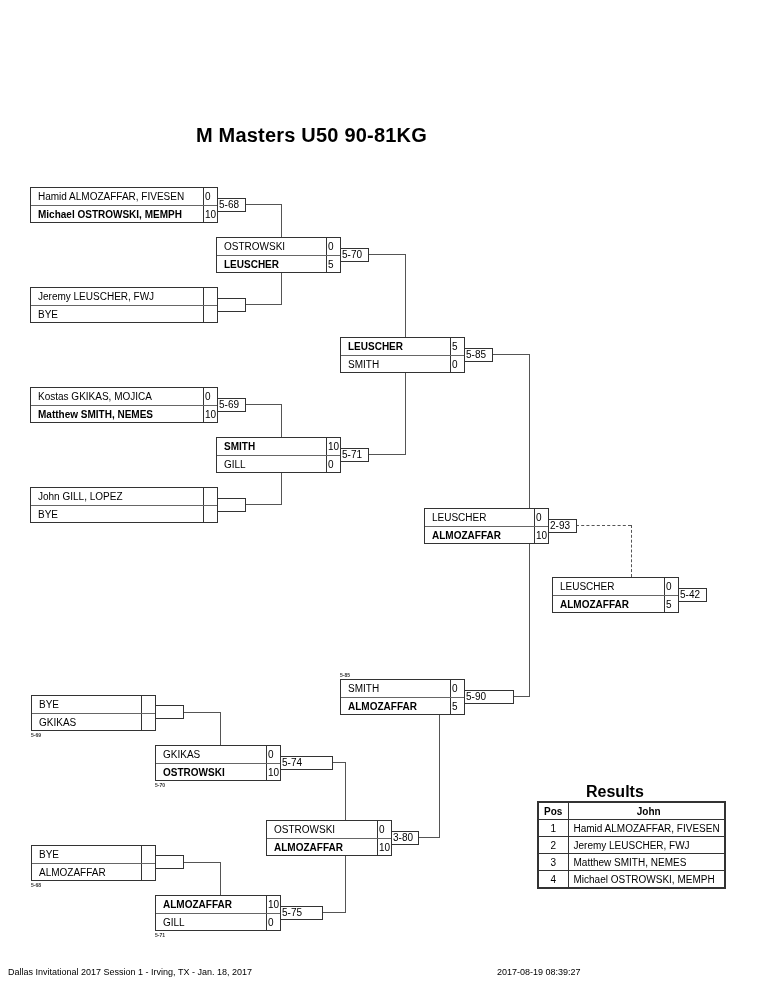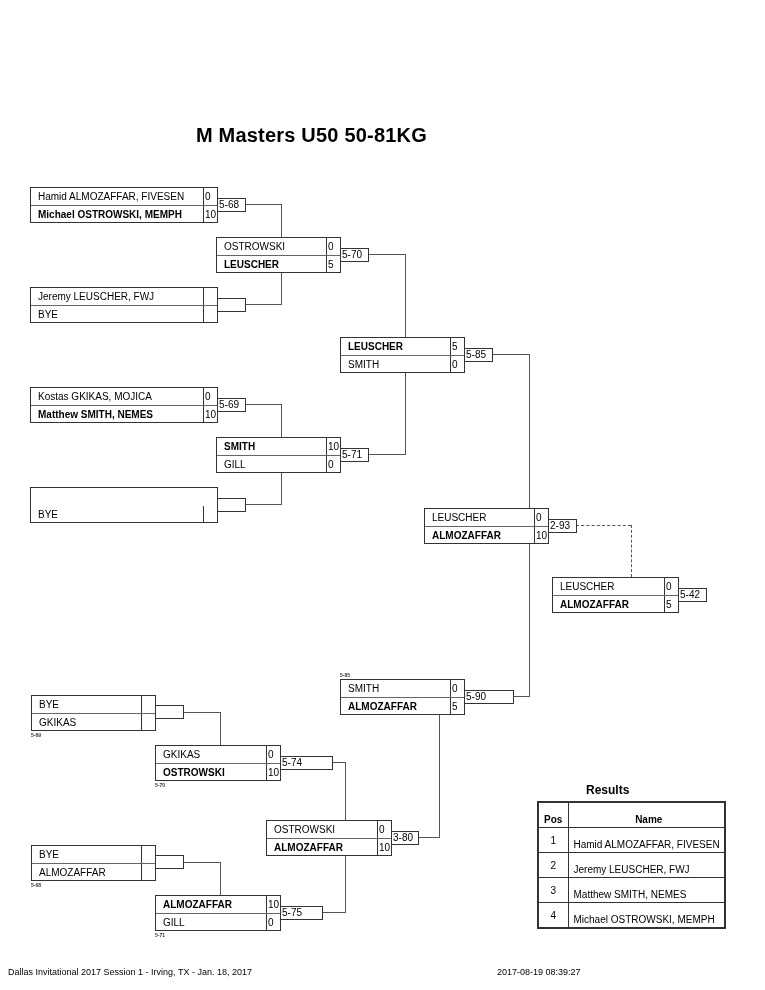--- a/index.html
+++ b/index.html
@@ -12,33 +12,33 @@
   .row.r2 { top: 18px; }
   .name { position: absolute; left: 7px; top: 0; white-space: nowrap; overflow: hidden; }
   .score { position: absolute; top: 0; bottom: 0; width: 15px; border-left: 1px solid #333; text-align: left; padding-left: 1px; box-sizing: border-box; }
   .row .score { height: 17px; }
   .bold { font-weight: bold; }
   .mlabel { position: absolute; height: 14px; border: 1px solid #333; background:#fff; box-sizing: border-box; font-size: 10px; line-height: 12px; padding-left: 1px; }
   .ln { position: absolute; background: #555; }
   .dash-h { position: absolute; height: 0; border-top: 1px dashed #555; }
   .dash-v { position: absolute; width: 0; border-left: 1px dashed #555; }
   .tiny { position: absolute; font-size: 5px; font-weight: bold; color: #333; }
-  .results-title { position: absolute; left: 586px; top: 783px; font-size: 12px; font-weight: bold; }
+  .results-title { position: absolute; left: 586px; top: 783px; font-size: 16px; font-weight: bold; }
   table.results { position: absolute; left: 537px; top: 801px; border-collapse: collapse; width: 189px; font-size: 10px; table-layout: fixed; border: 2px solid #333; }
-  table.results th, table.results td { border: 1px solid #333; height: 16px; padding: 8px 0 0 5px; white-space: nowrap; overflow: hidden; }
+  table.results th, table.results td { border: 1px solid #333; height: 16px; padding: 0 0 0 5px; white-space: nowrap; overflow: hidden; }
   table.results th { font-weight: bold; }
   table.results th.pos { text-align: left; }
   table.results td.pos { text-align: center; padding: 0; }
   .footer-left { position: absolute; left: 8px; top: 967px; font-size: 9px; }
   .footer-right { position: absolute; left: 497px; top: 967px; font-size: 9px; }
 </style>
 </head>
 <body>
 
-<div class="title">M Masters U50 50-81KG</div>
+<div class="title">M Masters U50 90-81KG</div>
 
 <div>
 
   <div class="ln" style="left:246px;top:204px;width:36px;height:1px;"></div>
   <div class="ln" style="left:281px;top:204px;width:1px;height:33px;"></div>
 
   <div class="ln" style="left:246px;top:304px;width:36px;height:1px;"></div>
   <div class="ln" style="left:281px;top:272px;width:1px;height:33px;"></div>
 
   <div class="ln" style="left:368px;top:254px;width:38px;height:1px;"></div>
@@ -104,20 +104,24 @@
     <span class="score" style="left:172px;">0</span>
   </div>
   <div class="row r2">
     <span class="name bold">Matthew SMITH, NEMES</span>
     <span class="score" style="left:172px;">10</span>
   </div>
 </div>
 <div class="mlabel" style="left:217px;top:398px;width:29px;">5-69</div>
 
 <div class="box" style="left:30px;top:487px;width:188px;height:36px;">
+  <div class="row r1">
+    <span class="name">John GILL, LOPEZ</span>
+    <span class="score" style="left:172px;"></span>
+  </div>
   <div class="row r2">
     <span class="name">BYE</span>
     <span class="score" style="left:172px;"></span>
   </div>
 </div>
 <div class="mlabel" style="left:217px;top:498px;width:29px;"></div>
 
 <div class="box" style="left:216px;top:237px;width:125px;height:36px;">
   <div class="row r1">
     <span class="name">OSTROWSKI</span>
@@ -257,21 +261,21 @@
 
 <div class="results-title">Results</div>
 <table class="results">
   <colgroup>
       <col style="width:30px">
       <col>
     </colgroup>
   <thead>
     <tr>
       <th class="pos">Pos</th>
-      <th>Name</th>
+      <th>John</th>
     </tr>
   </thead>
   <tbody>
     <tr>
       <td class="pos">1</td>
       <td>Hamid ALMOZAFFAR, FIVESEN</td>
     </tr>
     <tr>
       <td class="pos">2</td>
       <td>Jeremy LEUSCHER, FWJ</td>

